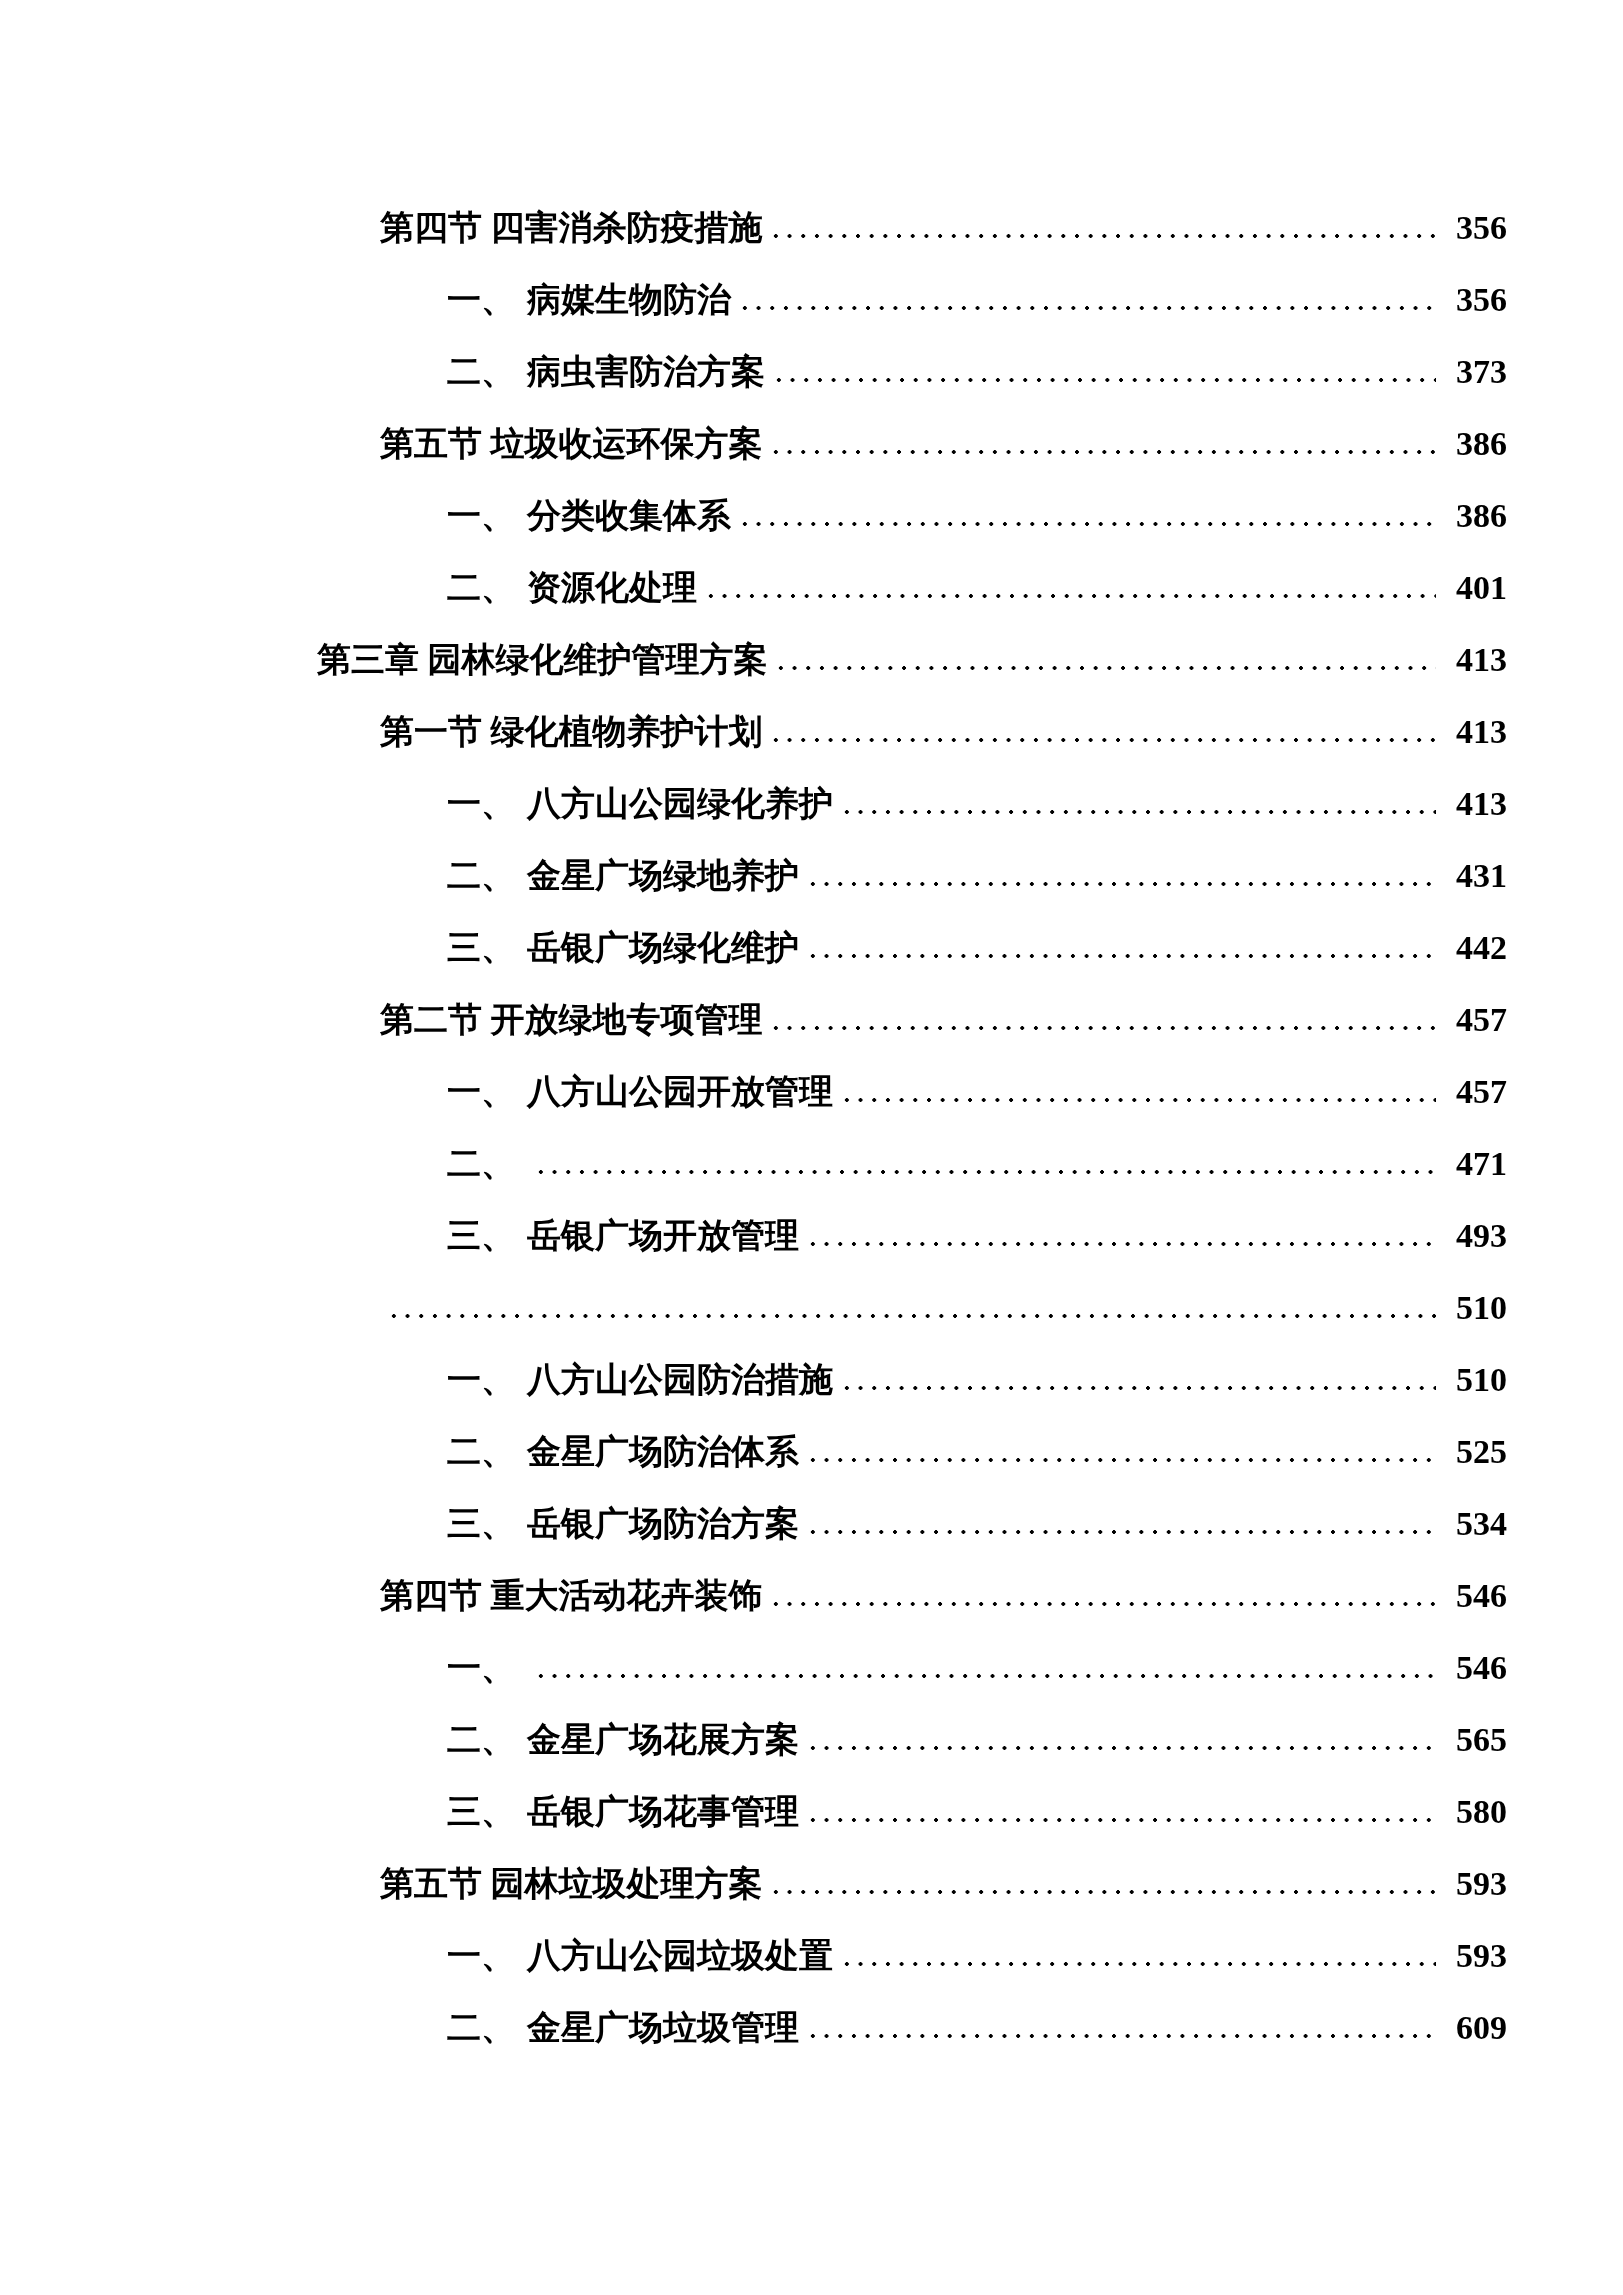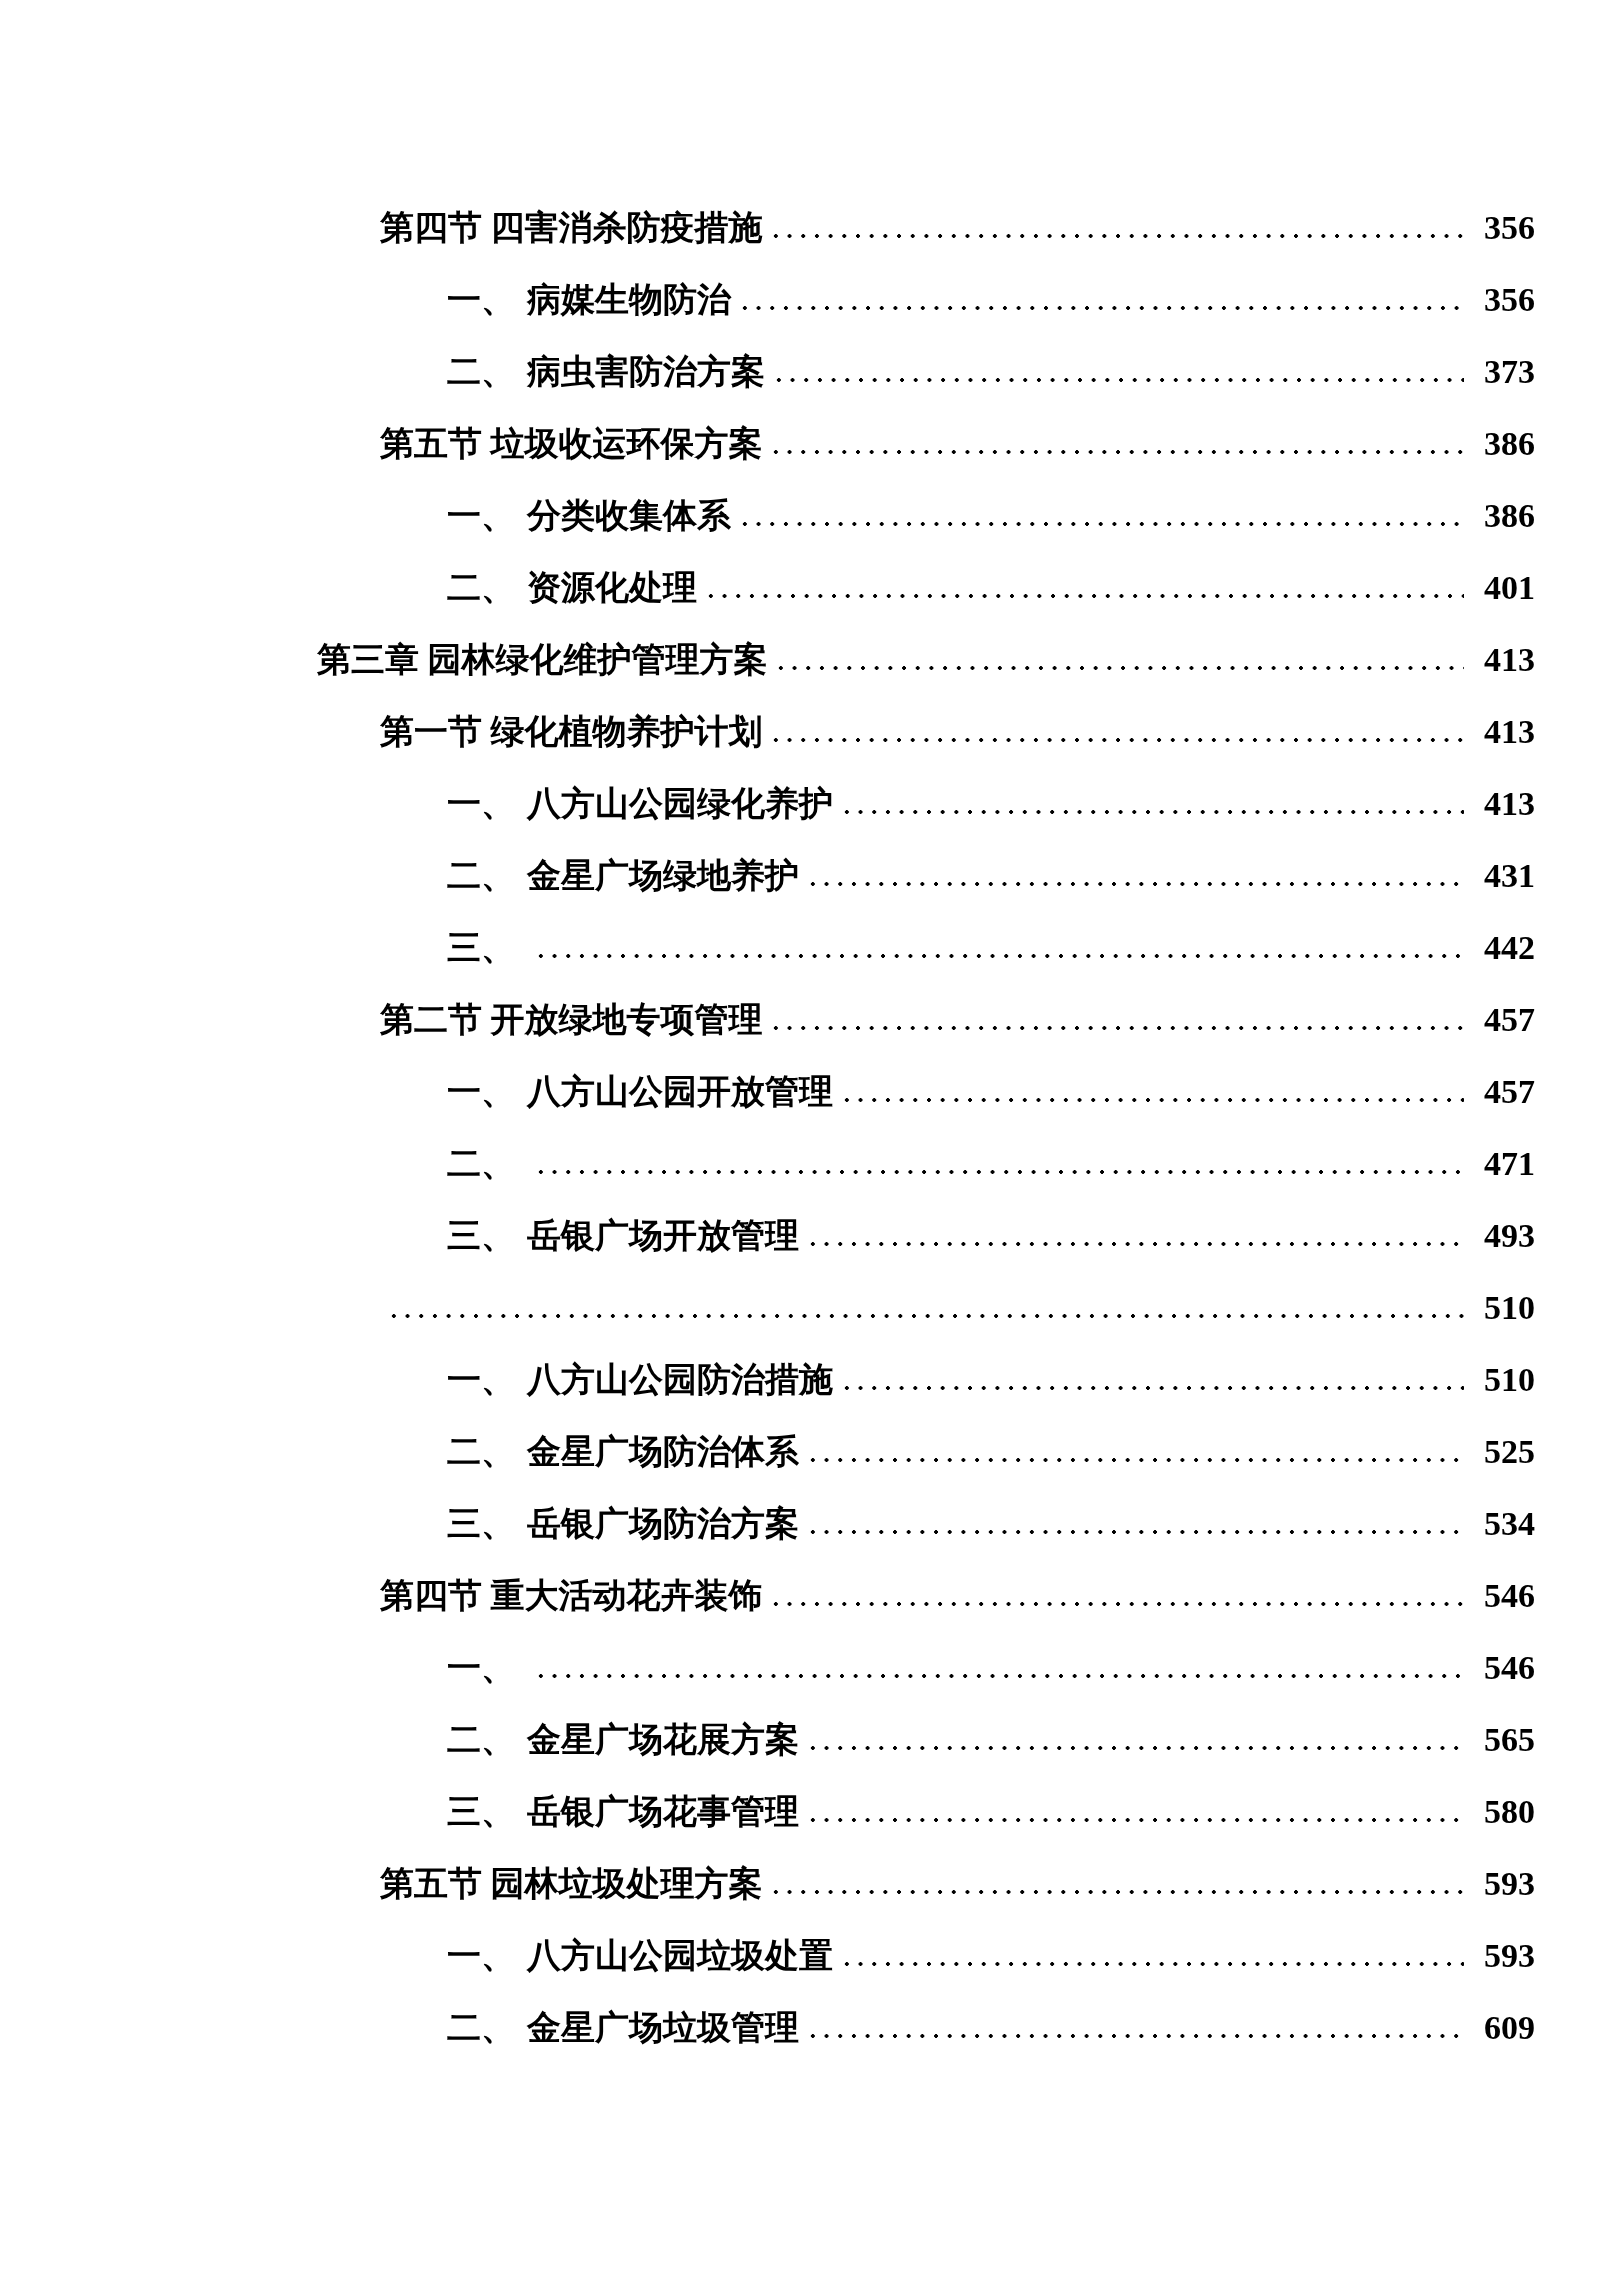--- a/index.html
+++ b/index.html
@@ -48,21 +48,21 @@
     height: 6.5px;
     min-width: 26px;
     margin: 0 19.6px 0 6.5px;
     background-image: radial-gradient(circle, #000000 2px, transparent 2.2px);
     background-size: 13.7px 6.5px;
     background-repeat: repeat-x;
     background-position: left bottom;
   }
   .page-num {
     flex: 0 0 auto;
-    margin-right: 88px;
+    margin-right: 116px;
     text-align: center;
   }
 </style>
 </head>
 <body>
 
 <div class="page">
   <div class="toc" id="toc">
       <div class="row section">
 
@@ -119,20 +119,21 @@
     <span class="page-num">413</span>
   </div>
       <div class="row item">
     <span class="marker">二、</span>
     <span class="title">金星广场绿地养护</span>
     <span class="leader"></span>
     <span class="page-num">431</span>
   </div>
       <div class="row item">
     <span class="marker">三、</span>
+    <span class="title">岳银广场绿化维护</span>
     <span class="leader"></span>
     <span class="page-num">442</span>
   </div>
       <div class="row section">
 
     <span class="title">第二节 开放绿地专项管理</span>
     <span class="leader"></span>
     <span class="page-num">457</span>
   </div>
       <div class="row item">

